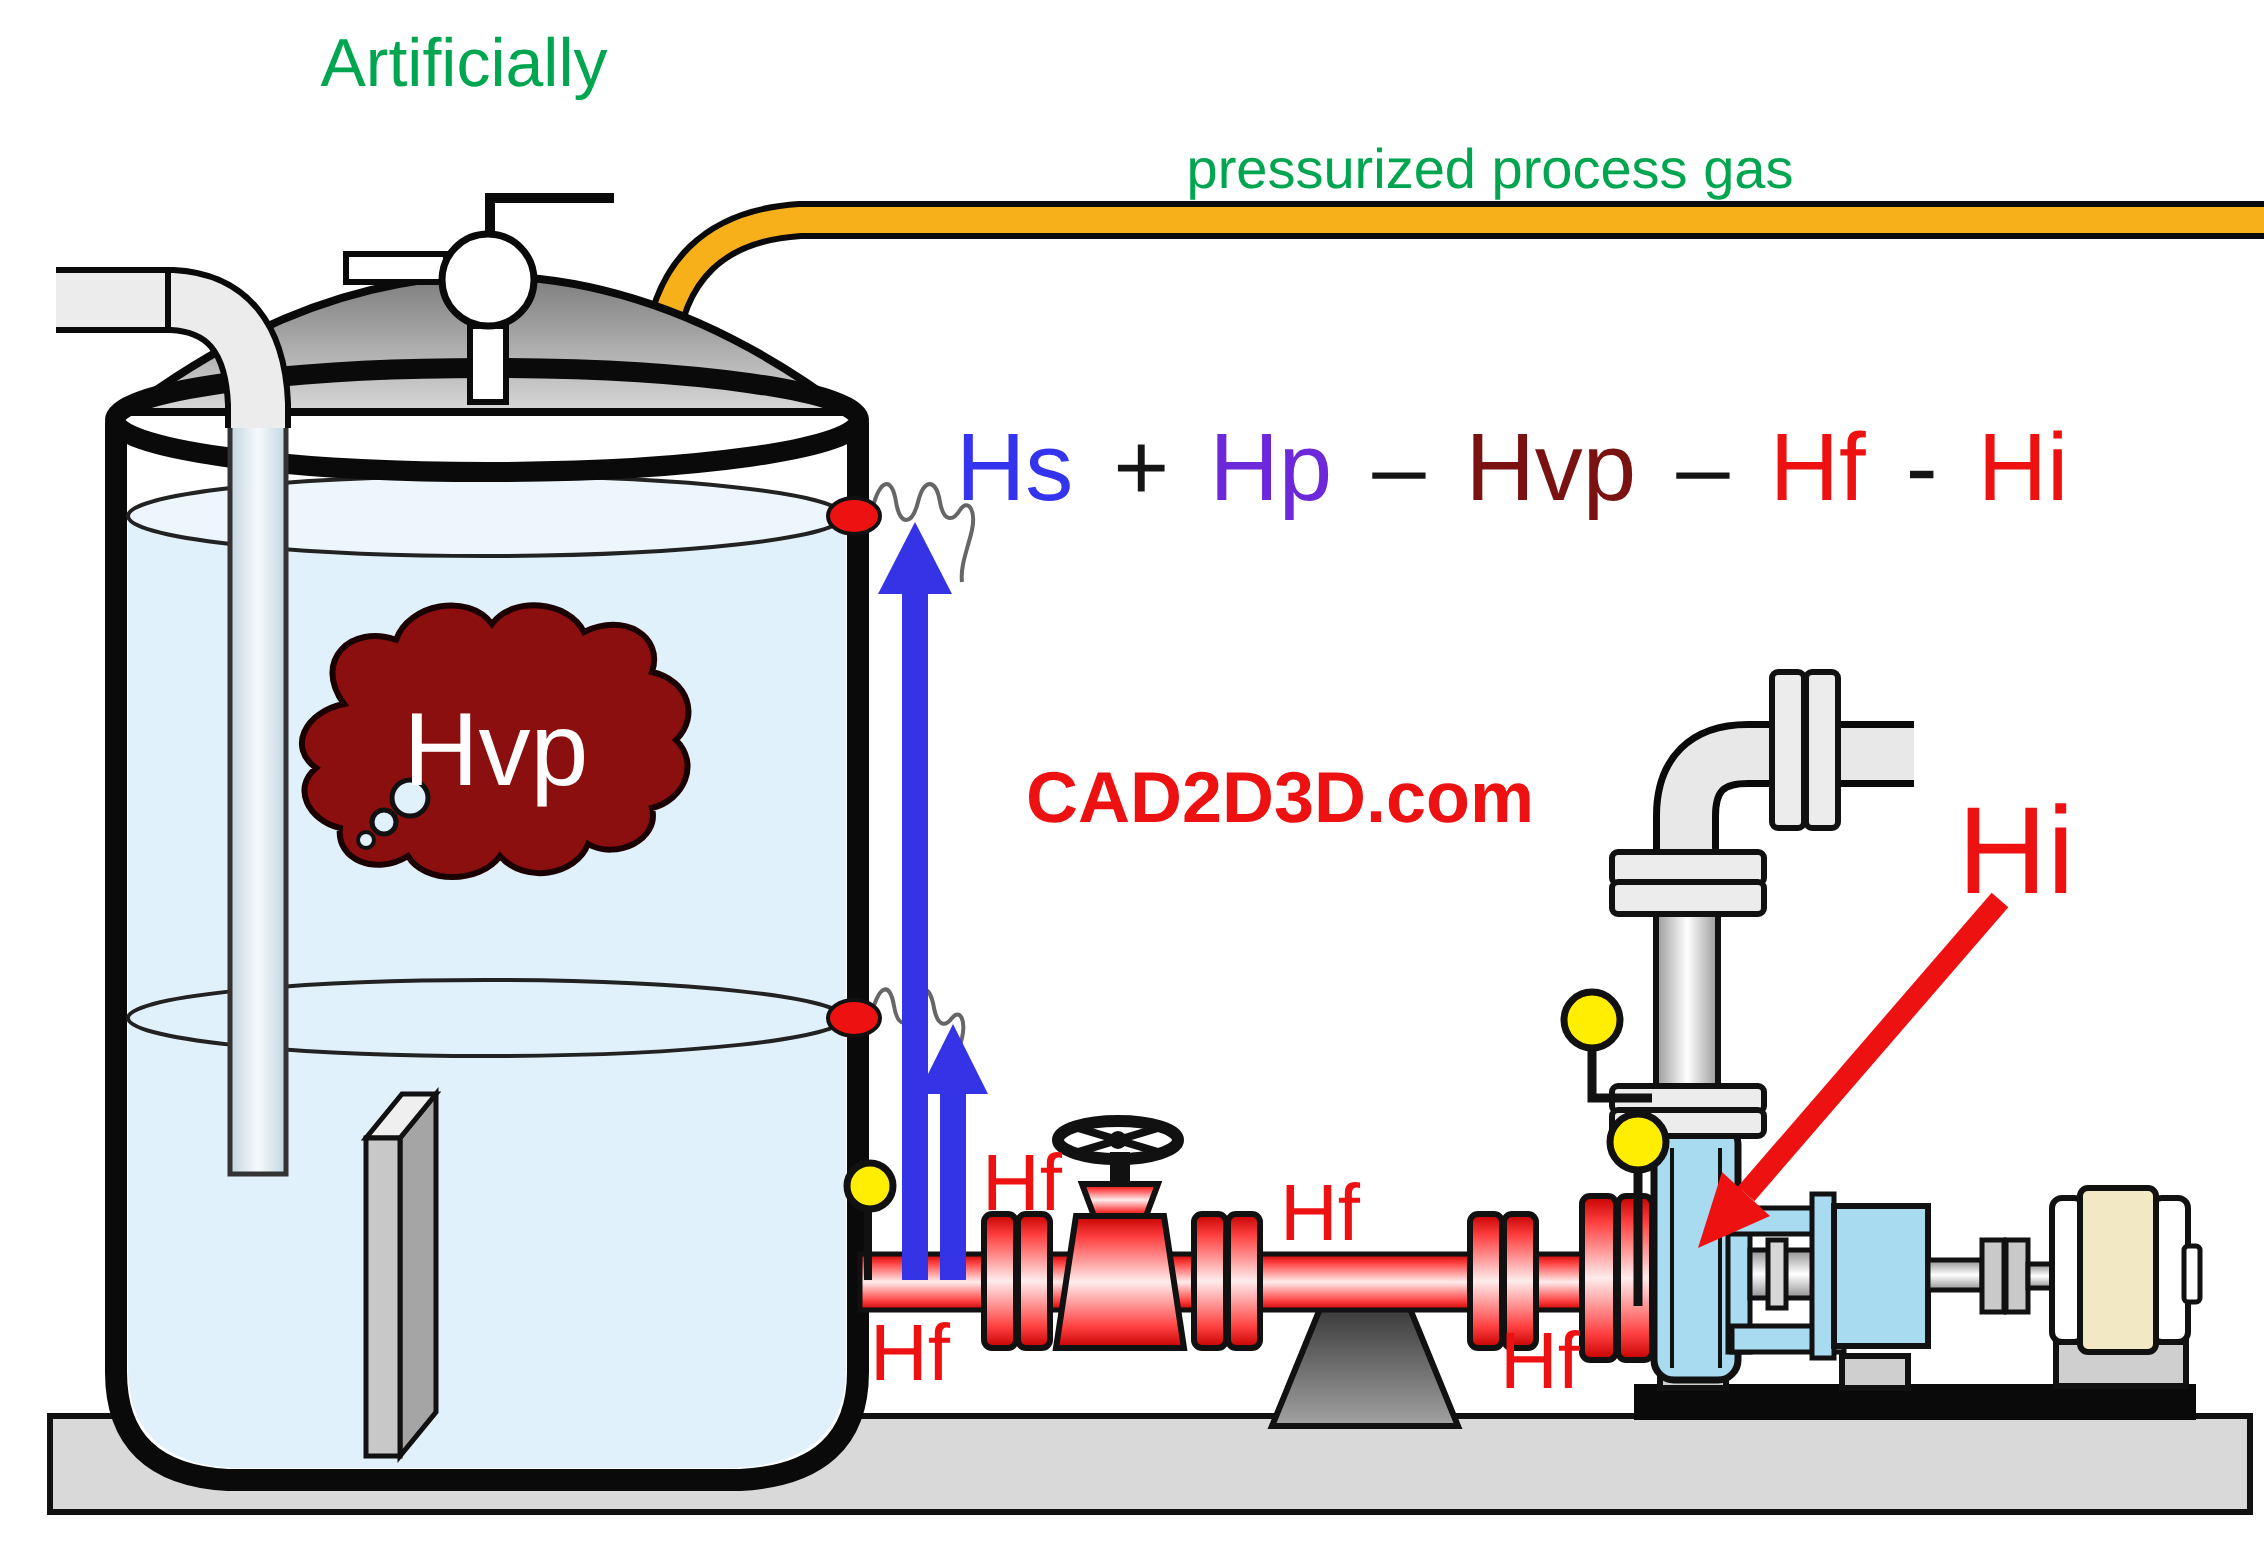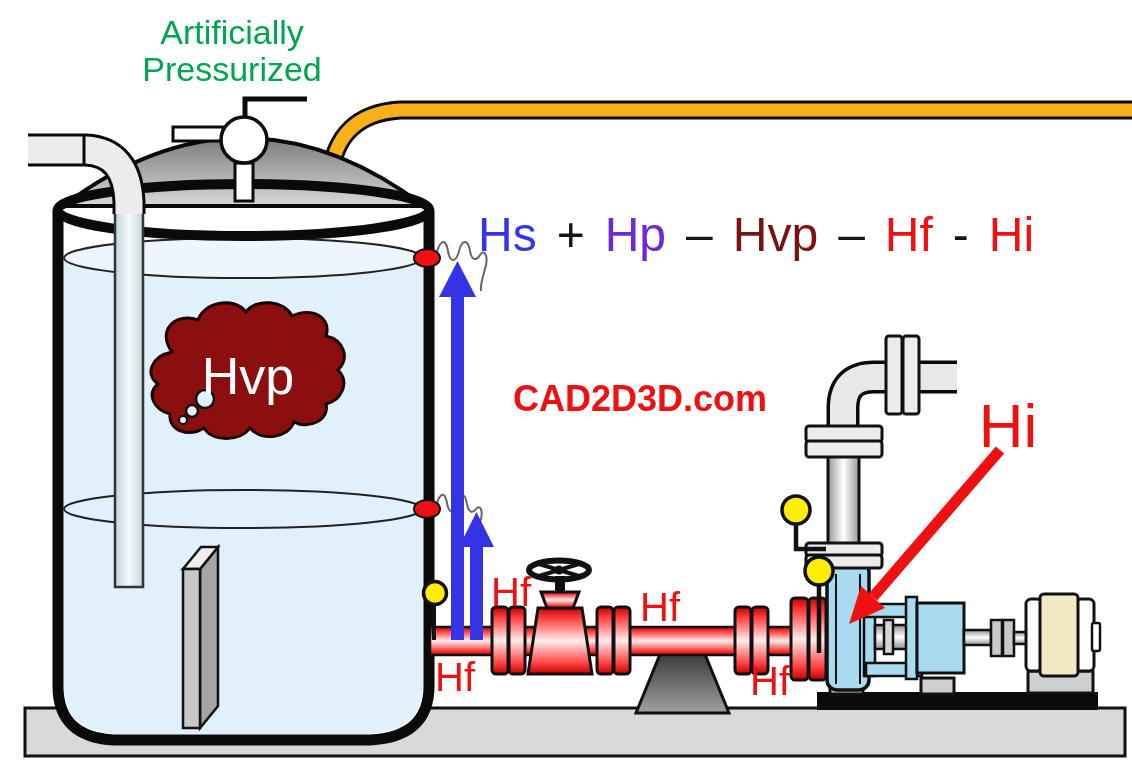--- a/index.html
+++ b/index.html
@@ -225,23 +225,23 @@
   </g>
 
   <g>
     <line x1="1000" y1="450" x2="873" y2="597" stroke="#ee1111" stroke-width="11"></line>
     <polygon points="849,624 861,586 885,608" fill="#ee1111"></polygon>
   </g>
 </svg>
 
 <div class="lbl ctr green" style="left:232px;top:14px;font-size:34px;line-height:37px;">
   <div>Artificially</div>
-  <div>Pressurized</div>
 </div>
 
+<div class="lbl ctr green" style="left:745px;top:70px;font-size:28px;">pressurized process gas</div>
 
 
 <div class="lbl eq-row" style="left:478px;top:210px;">
   <span class="t-blue">Hs</span>
   <span class="black">+</span>
   <span class="t-green">Hp</span>
   <span class="black">–</span>
   <span class="t-maroon">Hvp</span>
   <span class="black">–</span>
   <span class="t-red">Hf</span>

